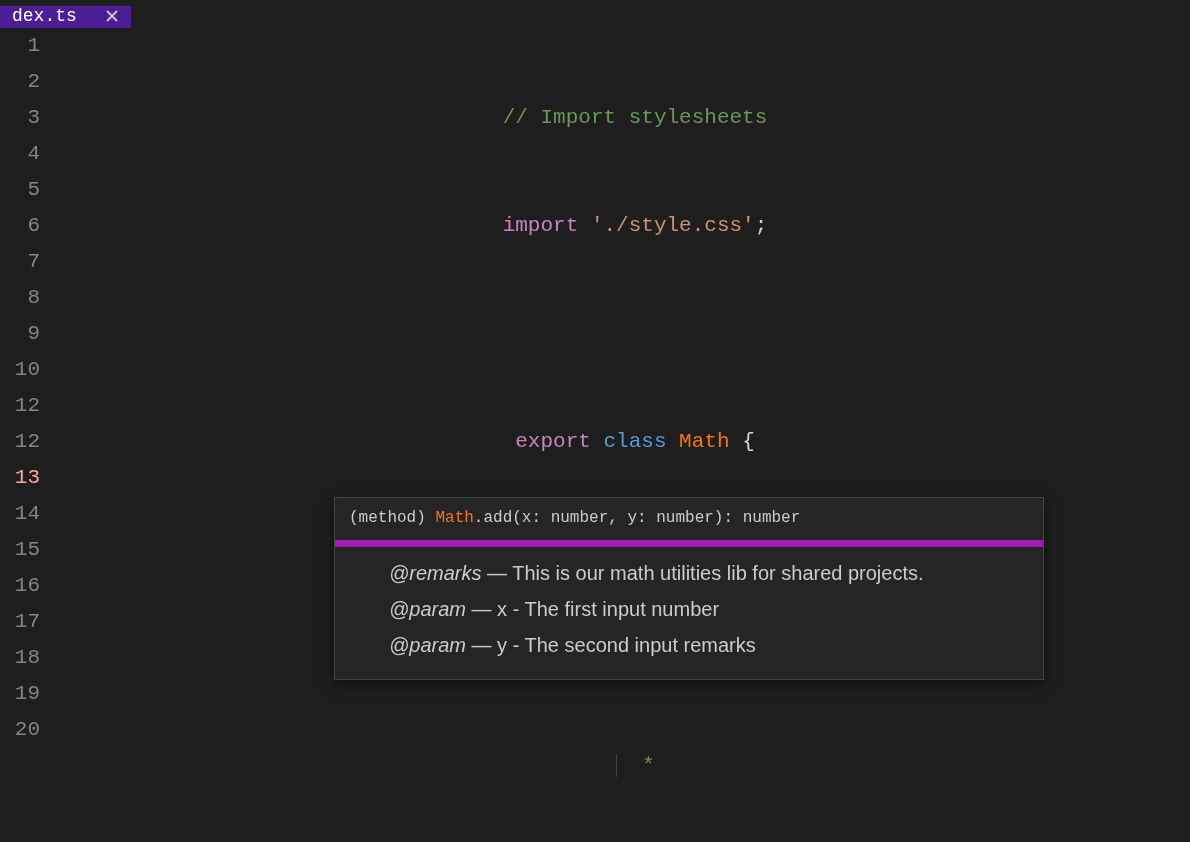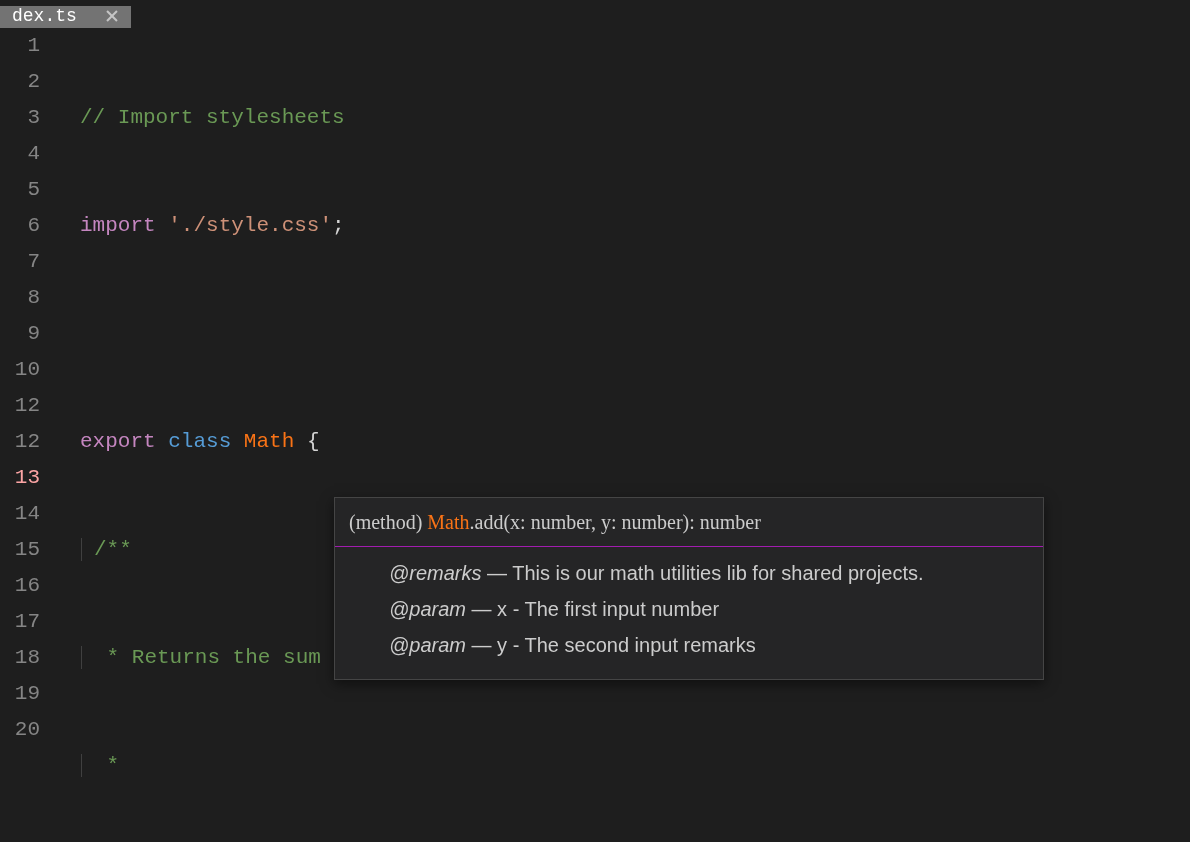--- a/index.html
+++ b/index.html
@@ -13,21 +13,21 @@
     overflow: hidden;
     position: relative;
   }
   .tab-bar {
     height: 28px;
     background: #1e1e1e;
     display: flex;
     align-items: flex-end;
   }
   .tab {
-    background: #737373;
+    background: #4c1d95;
     color: #ffffff;
     padding: 0 12px 2px 12px;
     display: flex;
     align-items: center;
     gap: 28px;
     font-size: 18px;
     font-weight: 500;
   }
   .close-icon {
     width: 14px;
@@ -64,20 +64,21 @@
   }
   .gutter .ln { height: 36px; }
   .gutter .ln.active { color: #fca5a5; }
 
   .code {
     flex: 1;
     padding-left: 22px;
     line-height: 36px;
     white-space: pre;
     position: relative;
+    text-align: center;
   }
   .line { height: 36px; }
   .guide { border-left: 1px solid #404040; margin-left: 1px; padding-left: 12px; }
 
   
   .comment { color: #6a9955; }
   .kw { color: #c586c0; }
   .kw-blue { color: #569cd6; }
   .str { color: #ce9178; }
   .cls { color: #f97316; }
@@ -93,24 +94,24 @@
     background: #252526;
     border: 1px solid #454545;
     box-shadow: 0 4px 12px rgba(0,0,0,0.5);
     font-family: -apple-system, BlinkMacSystemFont, "Segoe UI", sans-serif;
     font-size: 20px;
     line-height: 1.6;
     color: #cccccc;
   }
   .hover-sig {
     padding: 8px 14px;
-    font-family: Liberation Serif, serif;
+    font-family: Liberation Mono, monospace;
     white-space: pre;
-    border-bottom: 1px solid #a21caf;
-    font-size: 20px;
+    border-bottom: 7px solid #a21caf;
+    font-size: 16px;
   }
   .hover-body {
     padding: 10px 14px 14px 14px;
   }
   .hover-body p { margin-bottom: 4px; }
   .tag-i { font-style: italic; color: #cccccc; margin-left: 40px; }
   .code-pill {
     background: #3b3b3d;
     border-radius: 4px;
     padding: 1px 7px;

